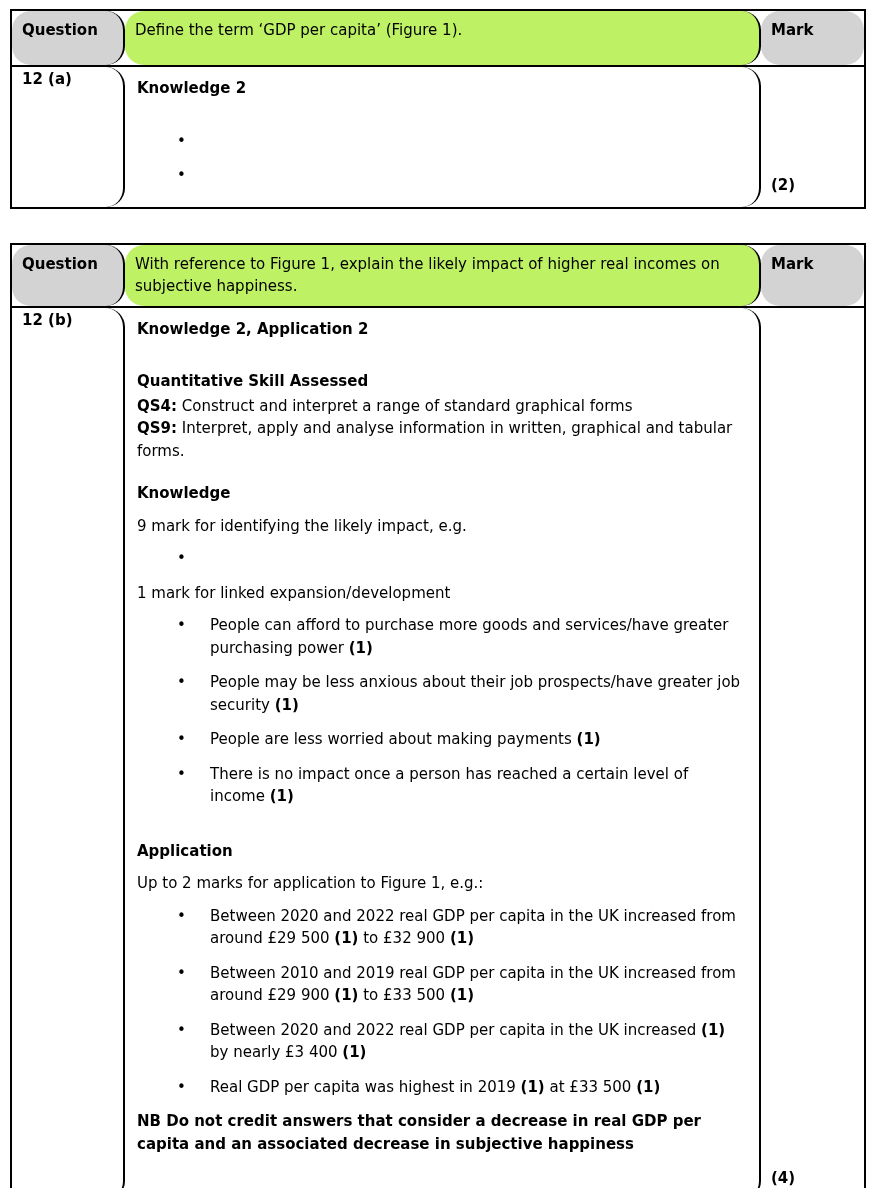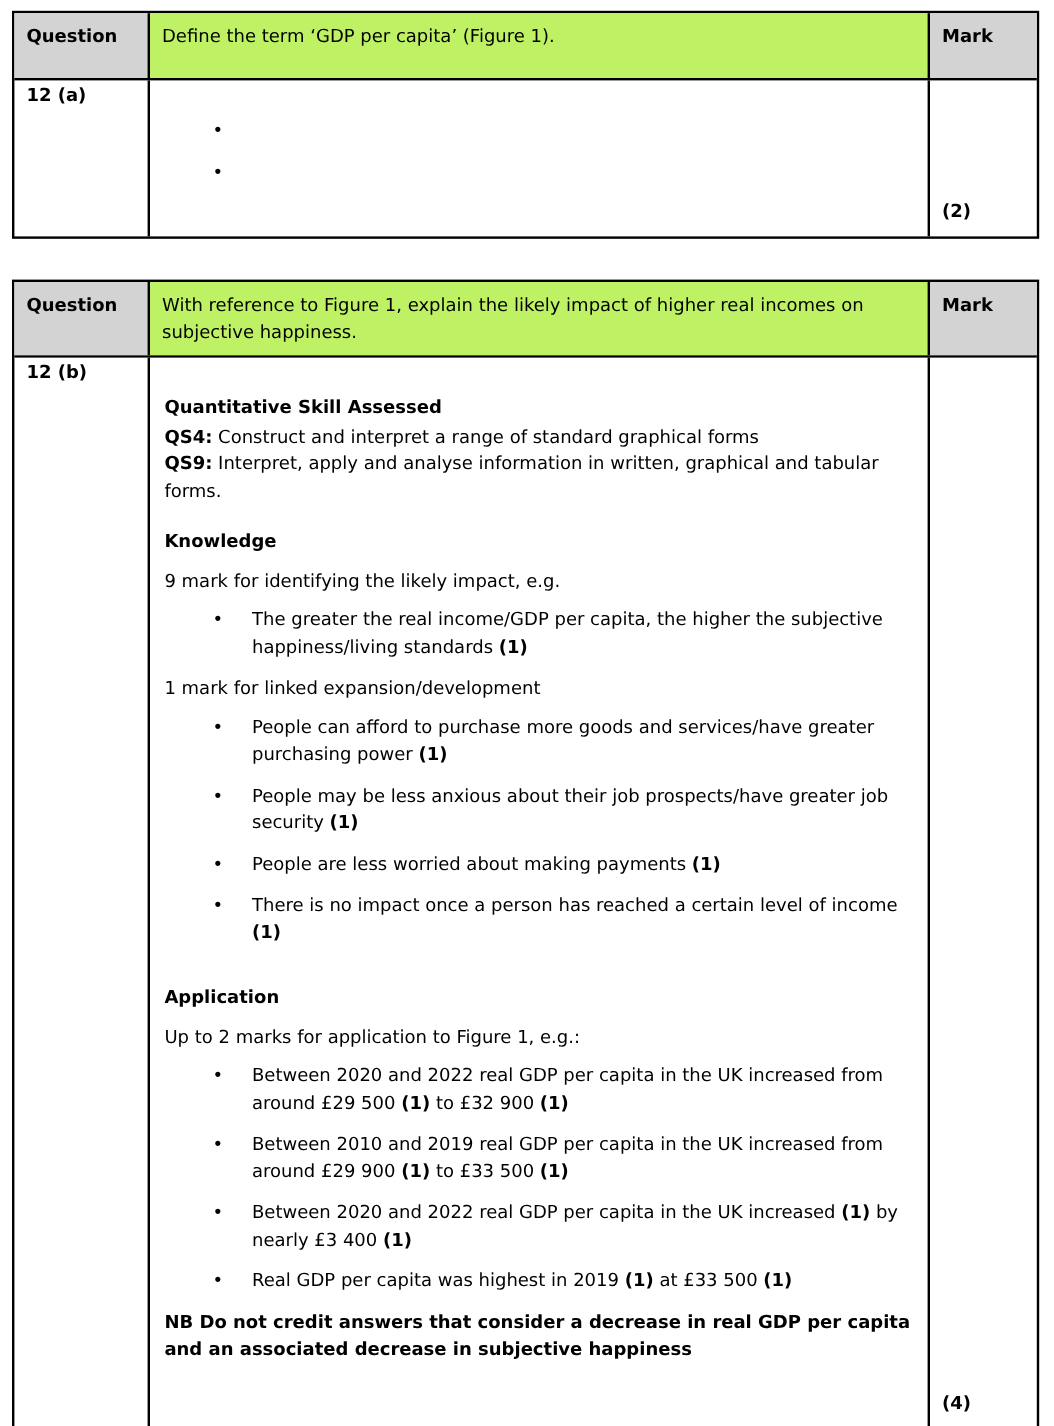--- a/index.html
+++ b/index.html
@@ -26,24 +26,24 @@
   .mark-table {
     border: 2px solid var(--border-color);
     width: 100%;
     display: flex;
     flex-direction: column;
     background: #fff;
   }
   .table-gap { height: 34px; }
   .row { display: flex; align-items: stretch; }
   .header-row { border-bottom: 2px solid var(--border-color); min-height: 56px; }
-  .cell { padding: 8px 10px; }
+  .cell { padding: 8px 10px; border-radius: 19px; }
   .col-q  { width: 113px; flex: none; border-right: 2px solid var(--border-color); }
   .col-mid { flex: 1; border-right: 2px solid var(--border-color); }
-  .col-mark { width: 89px; flex: none; }
+  .col-mark { width: 103px; flex: none; }
   .header-cell {
     background: var(--header-bg);
     font-weight: bold;
   }
   .qtext-cell { background: #bef264; }
   .qid-cell { font-weight: bold; padding-top: 1px; }
   .mark-value-cell {
     display: flex;
     flex-direction: column;
     justify-content: flex-end;
@@ -79,20 +79,21 @@
 
   <section class="mark-table">
     <div class="row header-row">
       <div class="cell col-q header-cell">Question</div>
       <div class="cell col-mid qtext-cell">Define the term ‘GDP per capita’ (Figure 1).</div>
       <div class="cell col-mark header-cell">Mark</div>
     </div>
     <div class="row body-row-a">
       <div class="cell col-q qid-cell">12 (a)</div>
       <div class="cell col-mid answer-cell">
+          <div class="blk-heading">Knowledge 2</div>
           <div class="blk-spacer"></div>
           <div class="blk-bullet">
             <span class="dot">•</span>
           </div>
           <div class="blk-bullet">
             <span class="dot">•</span>
           </div>
         </div>
       <div class="cell col-mark mark-value-cell">
         <span>(2)</span>
@@ -104,30 +105,30 @@
 
   <section class="mark-table">
     <div class="row header-row">
       <div class="cell col-q header-cell">Question</div>
       <div class="cell col-mid qtext-cell">With reference to Figure 1, explain the likely impact of higher real incomes on subjective happiness.</div>
       <div class="cell col-mark header-cell">Mark</div>
     </div>
     <div class="row body-row-b">
       <div class="cell col-q qid-cell">12 (b)</div>
       <div class="cell col-mid answer-cell">
+          <div class="blk-heading">Knowledge 2, Application 2</div>
           <div class="blk-spacer"></div>
           <div class="blk-heading tight">Quantitative Skill Assessed</div>
           <div class="blk-para tight"><b>QS4:</b> Construct and interpret a range of standard graphical forms</div>
           <div class="blk-para tight"><b>QS9:</b> Interpret, apply and analyse information in written, graphical and tabular forms.</div>
           <div class="blk-spacer"></div>
           <div class="blk-heading">Knowledge</div>
           <div class="blk-para">9 mark for identifying the likely impact, e.g.</div>
           <div class="blk-bullet">
             <span class="dot">•</span>
-            <span class="btxt">The greater the real income/GDP per capita, the higher the subjective happiness/living standards <b>(1)</b></span>
           </div>
           <div class="blk-para">1 mark for linked expansion/development</div>
           <div class="blk-bullet">
             <span class="dot">•</span>
             <span class="btxt">People can afford to purchase more goods and services/have greater purchasing power <b>(1)</b></span>
           </div>
           <div class="blk-bullet">
             <span class="dot">•</span>
             <span class="btxt">People may be less anxious about their job prospects/have greater job security <b>(1)</b></span>
           </div>

